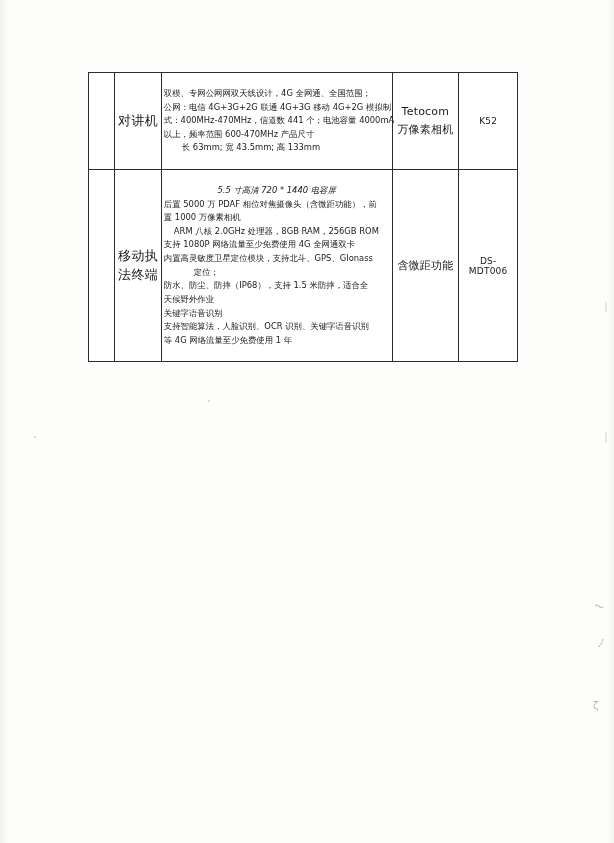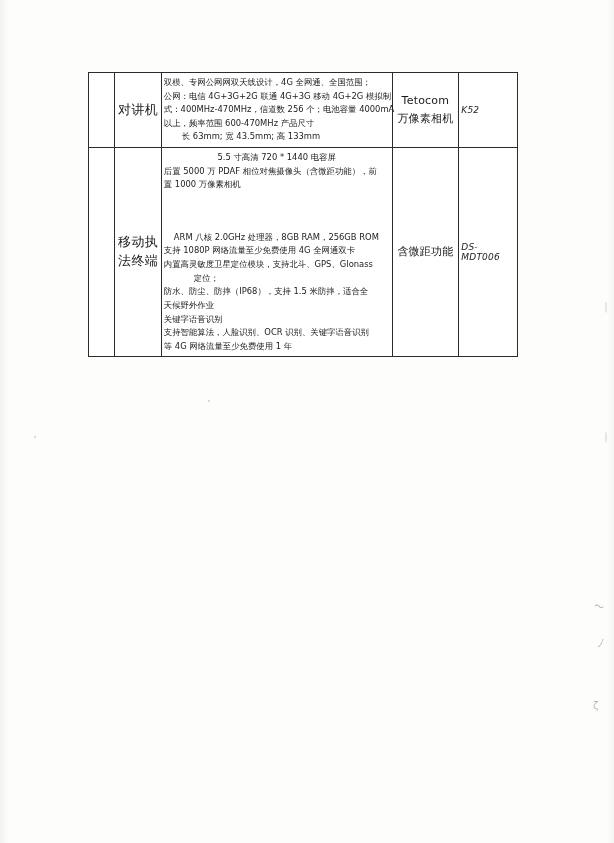--- a/index.html
+++ b/index.html
@@ -41,61 +41,61 @@
     top: 72px;
     width: 430px;
     border-collapse: collapse;
     table-layout: fixed;
     background: #ffffff;
   }
   .spec-table td {
     border: 1px solid #2b2b2b;
     vertical-align: middle;
     color: #1a1a1a;
-    padding: 3px 2px;
+    padding: 14px 2px;
   }
   .col-blank { width: 26px; }
   .col-name  { width: 46px; }
   .col-desc  { width: 228px; }
   .col-brand { width: 66px; }
   .col-model { width: 58px; }
 
   .cell-name {
     text-align: center;
     font-size: 13px;
     line-height: 1.45;
     letter-spacing: 0.3px;
   }
   .cell-brand {
     text-align: center;
     font-size: 11px;
     line-height: 1.6;
     letter-spacing: 0.2px;
   }
   .cell-model {
+    text-align: center;
     font-size: 9px;
     letter-spacing: 0.2px;
-    font-style: italic;
   }
   .cell-desc {
     font-size: 8.4px;
     line-height: 1.62;
     padding: 4px 5px 4px 5px;
     text-align: left;
   }
   .cell-desc .line {
     white-space: nowrap;
     overflow: visible;
   }
   .cell-desc .line.center {
     text-align: center;
+    font-style: italic;
   }
   .cell-desc .line.indent {
     padding-left: 10px;
-    margin-top: 39px;
   }
   .cell-desc .line.indent2 {
     padding-left: 18px;
   }
   .cell-desc .line.indent3 {
     padding-left: 30px;
   }
   .cell-blank-inner {
     height: 100%;
   }
@@ -129,21 +129,21 @@
     </colgroup>
     <tbody>
       <tr>
         <td>
           <div class="cell-blank-inner"></div>
         </td>
         <td class="cell-name">对讲机</td>
         <td class="cell-desc">
           <div class="line">双模、专网公网网双天线设计，4G 全网通、全国范围；</div>
           <div class="line">公网：电信 4G+3G+2G  联通 4G+3G  移动 4G+2G  模拟制</div>
-          <div class="line">式：400MHz-470MHz，信道数 256 个；电池容量 4000mA</div>
+          <div class="line">式：400MHz-470MHz，信道数 441 个；电池容量 4000mA</div>
           <div class="line">以上，频率范围 600-470MHz  产品尺寸</div>
           <div class="line indent2">长 63mm;  宽 43.5mm;  高 133mm</div>
         </td>
         <td class="cell-brand">
           <div>Tetocom</div>
           <div>万像素相机</div>
         </td>
         <td class="cell-model">K52</td>
       </tr>
       <tr>

